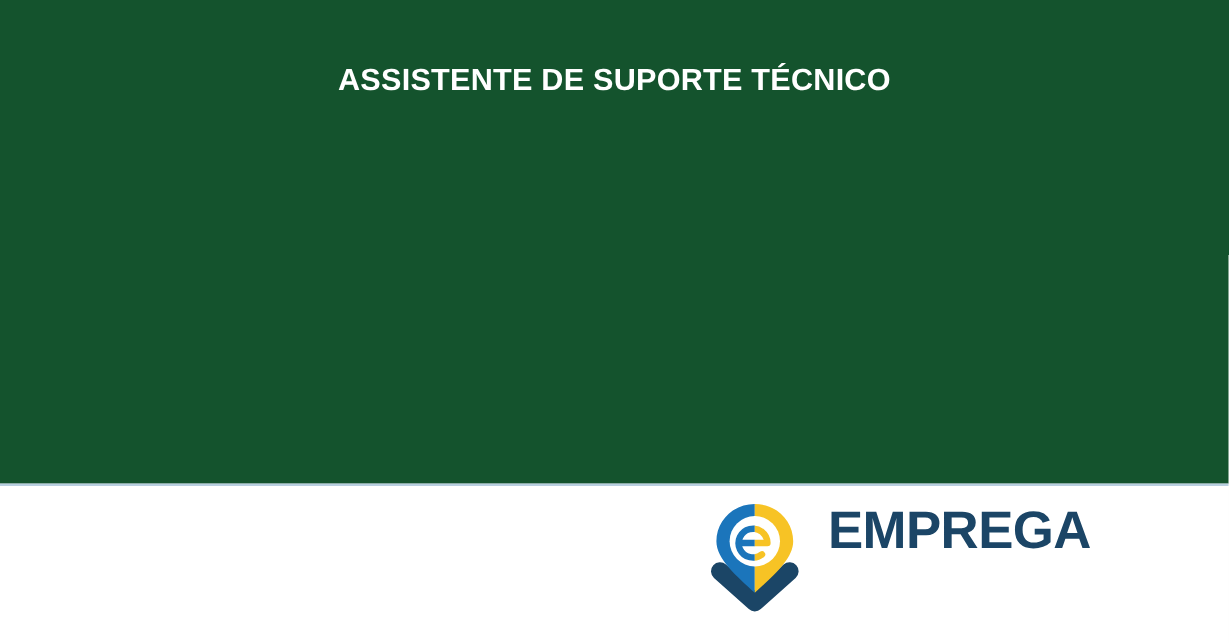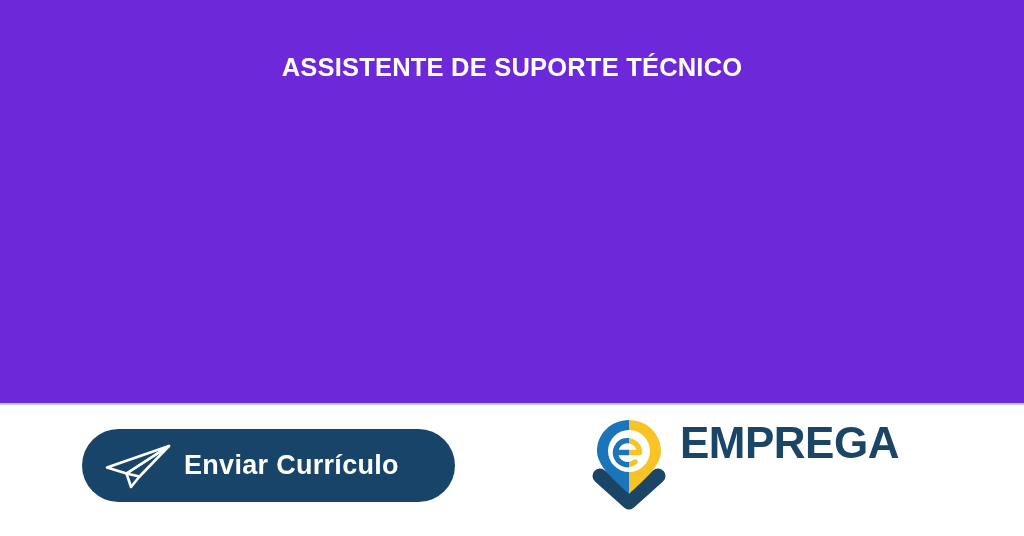--- a/index.html
+++ b/index.html
@@ -19,21 +19,21 @@
     background: #ffffff;
   }
 
   
   .hero {
     position: absolute;
     left: 0;
     top: 0;
     width: 1024px;
     height: 403px;
-    background: #6d28d9;
+    background: #14532d;
   }
   .hero-divider {
     position: absolute;
     left: 0;
     top: 403px;
     width: 1024px;
     height: 2px;
     background: #b9cfe0;
   }
   .hero-title {
@@ -103,21 +103,21 @@
     display: flex;
     align-items: flex-start;
   }
   .logo-mark {
     width: 82px;
     height: 92px;
     flex: 0 0 auto;
     display: block;
   }
   .logo-text {
-    margin-left: 10px;
+    margin-left: 20px;
     padding-top: 4px;
     display: flex;
     flex-direction: column;
     align-items: center;
   }
   .logo-primary {
     color: #1b4566;
     font-size: 44px;
     font-weight: bold;
     line-height: 0.95;
@@ -139,30 +139,20 @@
 
 <div id="page">
 
   <div class="hero">
     <div class="hero-title">ASSISTENTE DE SUPORTE TÉCNICO</div>
   </div>
   <div class="hero-divider"></div>
 
   <div class="footer"></div>
 
-  <button class="cta-button">
-    <svg class="cta-icon" viewBox="0 0 76 48" aria-hidden="true">
-      <g fill="none" stroke="#ffffff" stroke-width="2.6" stroke-linejoin="round" stroke-linecap="round">
-        <path d="M69 4 L7 25.5 L26.5 31.5 Z"></path>
-        <path d="M69 4 L26.5 31.5 L31 45 L39.5 34.5 Z"></path>
-        <path d="M26.5 31.5 L39.5 34.5"></path>
-      </g>
-    </svg>
-    <span class="cta-label">Enviar Currículo</span>
-  </button>
 
   <div class="logo">
     <svg class="logo-mark" viewBox="0 0 82 92" aria-hidden="true">
       <defs>
         <clipPath id="pinLeftClip">
             <rect x="0" y="0" width="41" height="92"></rect>
           </clipPath>
         <clipPath id="pinRightClip">
             <rect x="41" y="0" width="41" height="92"></rect>
           </clipPath>

